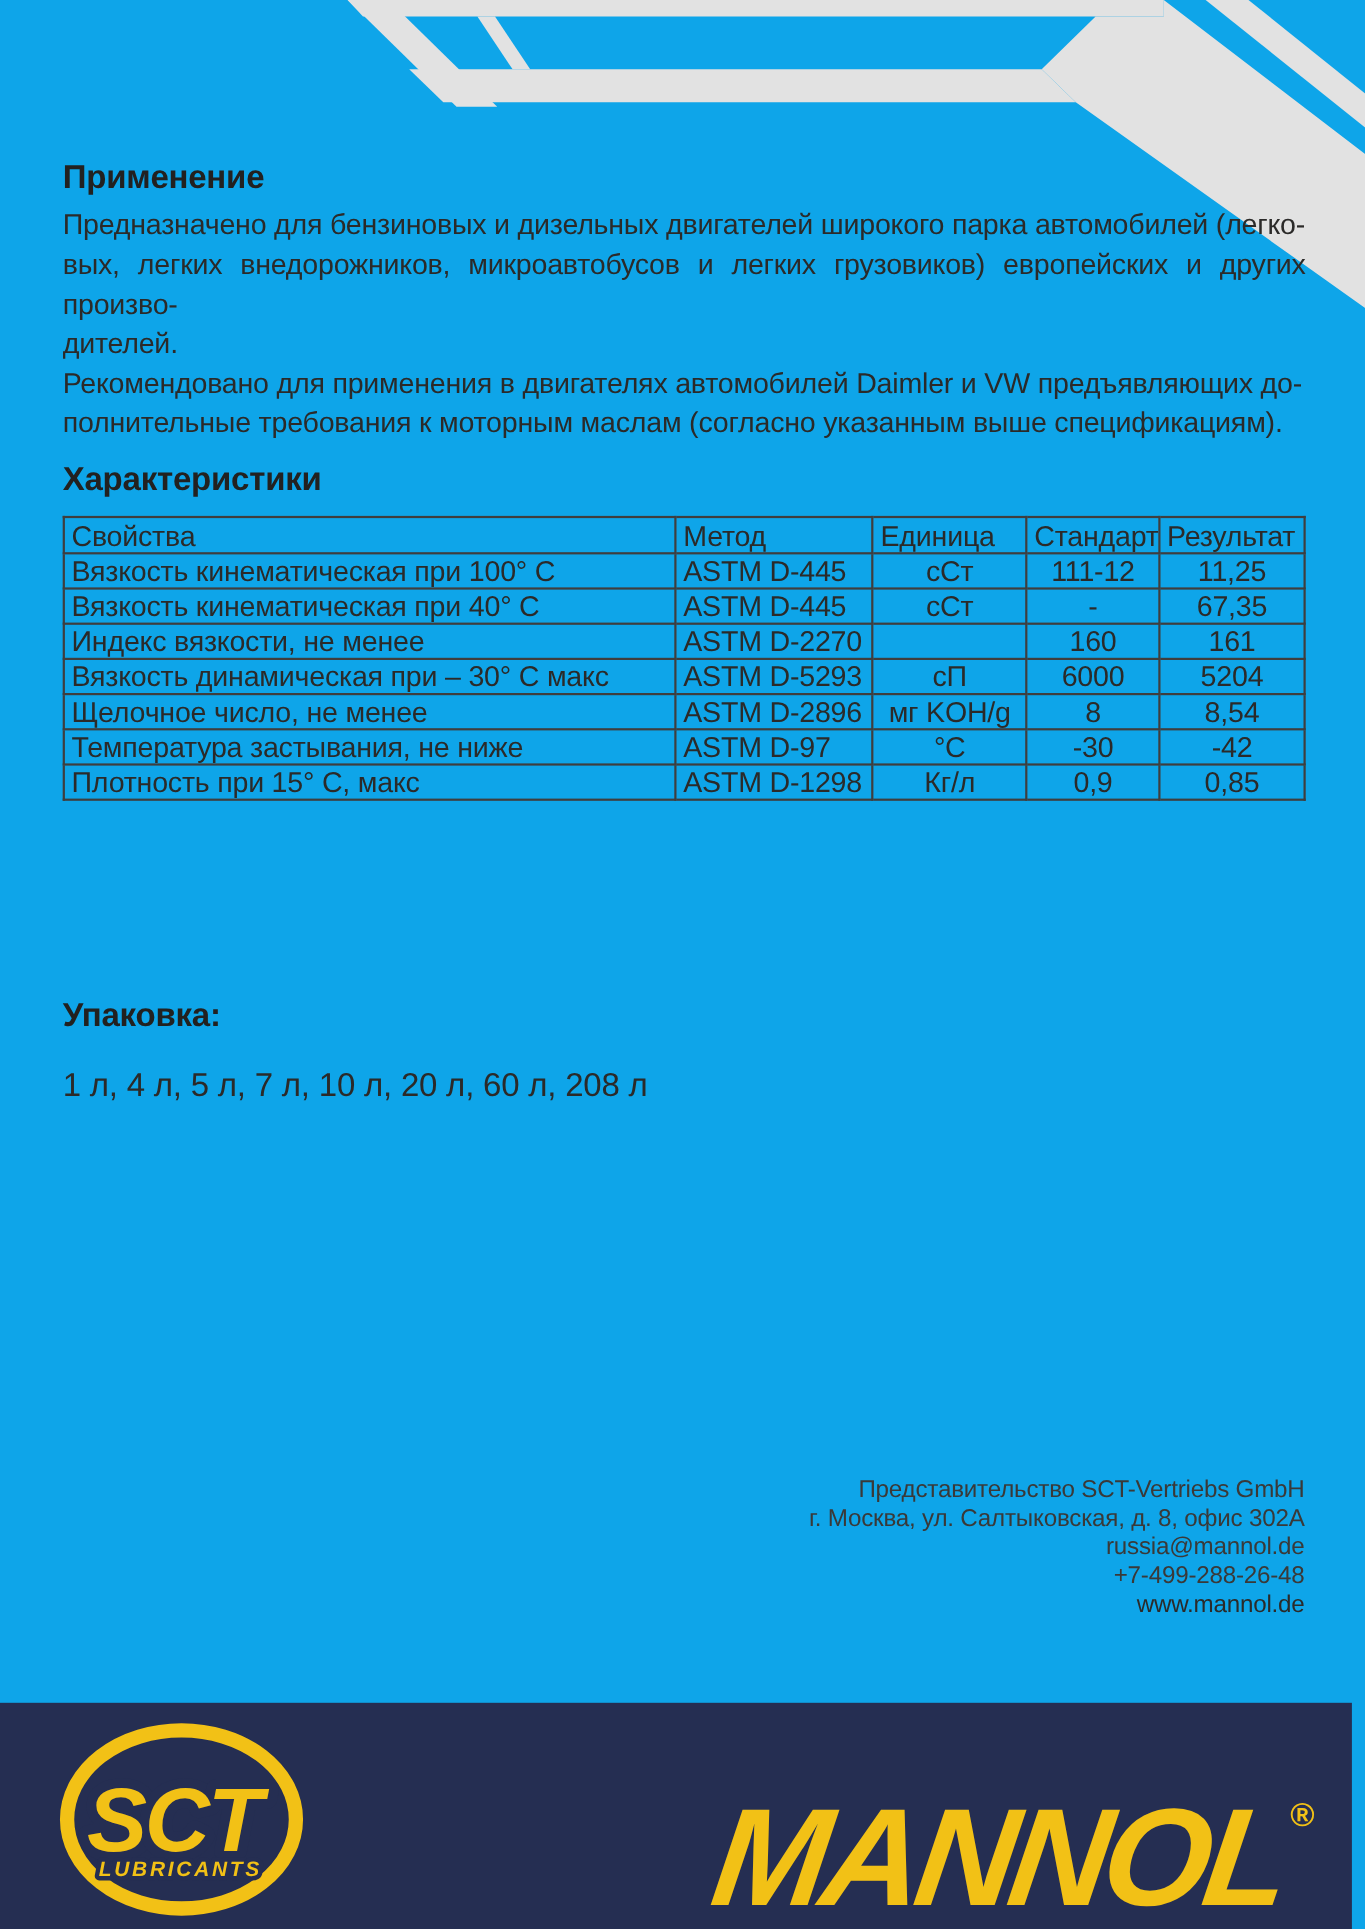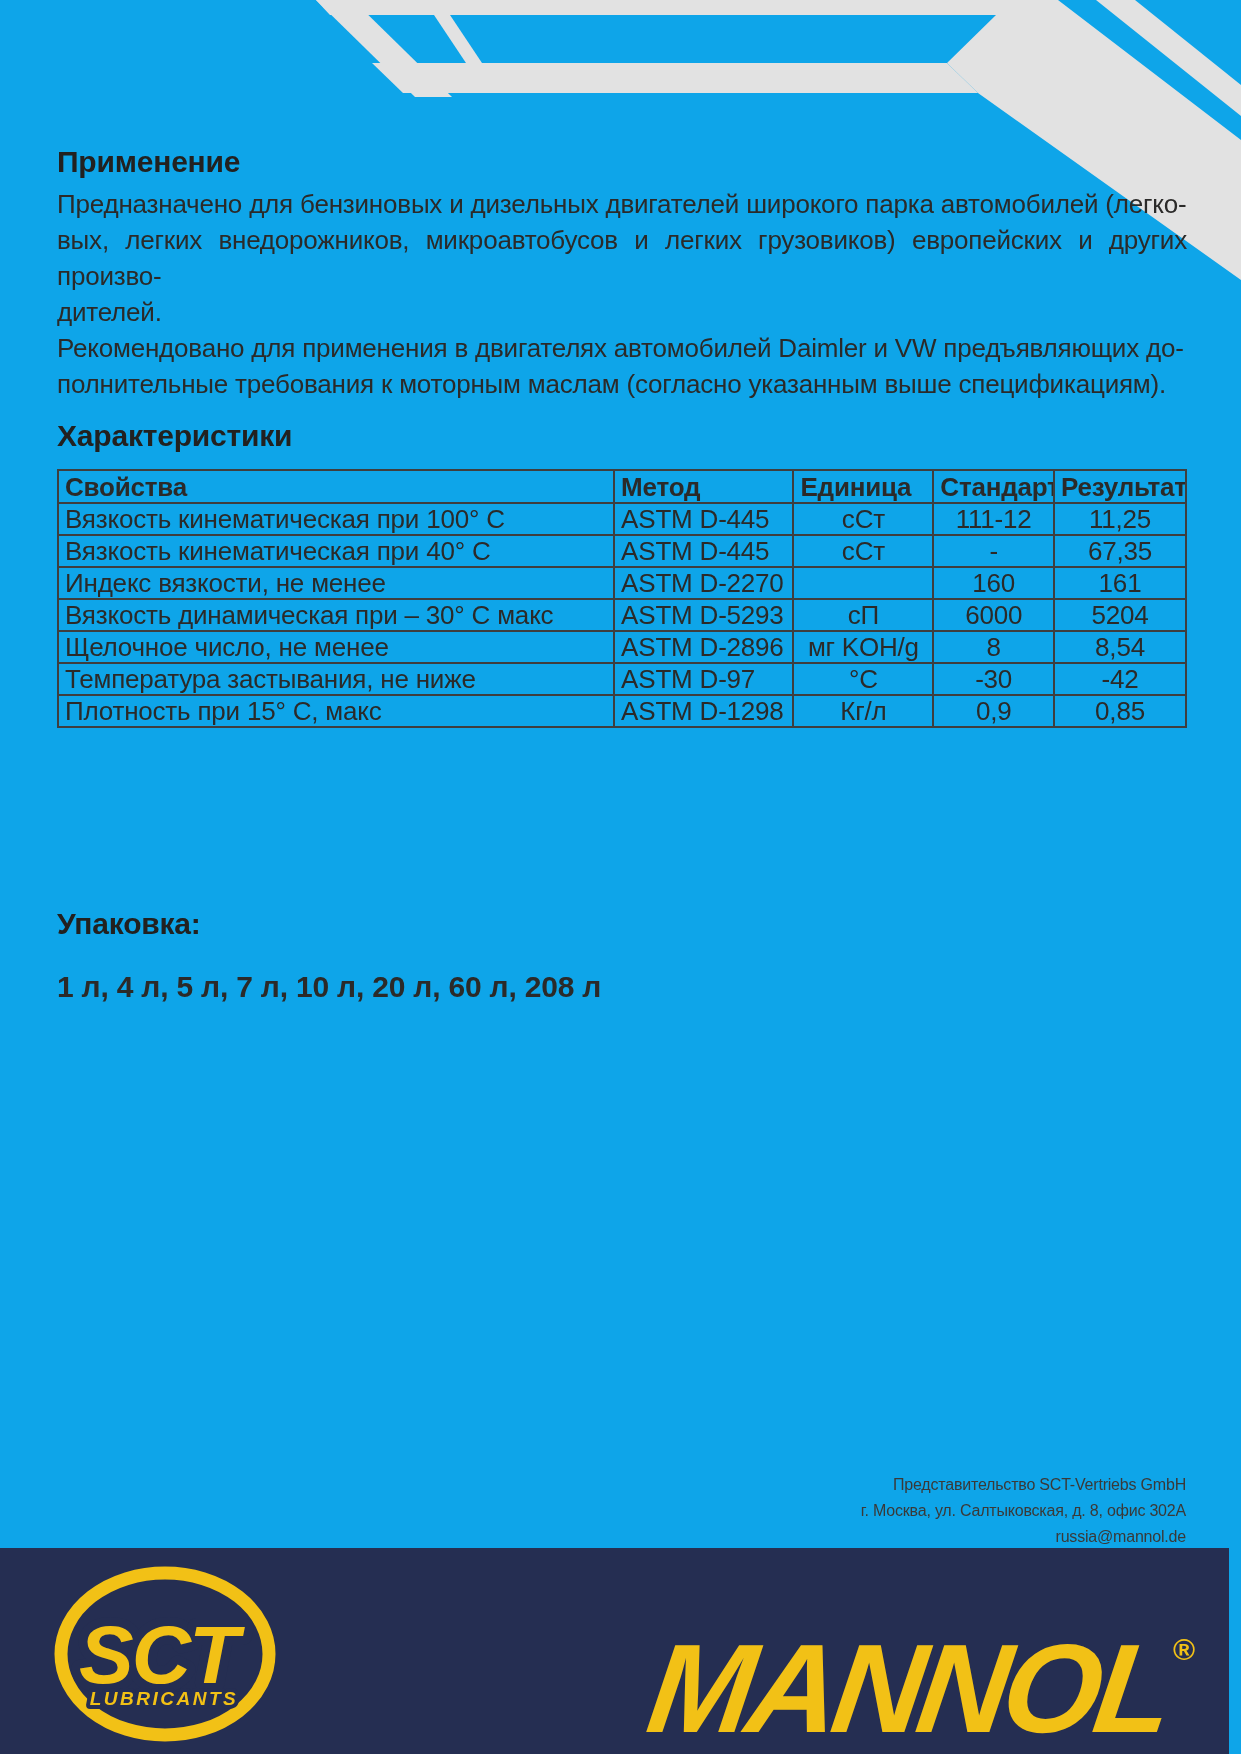--- a/index.html
+++ b/index.html
@@ -39,49 +39,48 @@
     margin:0;
     font-size:26px;
     line-height:36px;
     white-space:pre-line;
     text-align:justify;
   }
   .sizes{
     margin:28px 0 12px 0;
     font-size:30px;
     line-height:34px;
-    font-weight:bold;
   }
 
   .spec-table{
     width:100%;
     margin-top:15px;
     border-collapse:collapse;
     table-layout:fixed;
   }
   .spec-table th,.spec-table td{
     border:2px solid var(--tborder);
     font-size:26px;
     line-height:28px;
     padding:1px 6px;
     font-weight:normal;
     vertical-align:middle;
     overflow:hidden;
   }
-  .spec-table th{text-align:left;height:33px;font-weight:bold;}
+  .spec-table th{text-align:left;height:33px;}
   .spec-table td{height:30px;}
   .col-prop{text-align:left;white-space:pre-line;}
   .col-method{text-align:left;}
   .col-center{text-align:center;}
 
   .contact{
     position:absolute;
-    right:55px;top:1472px;
+    right:55px;top:1341px;
     text-align:right;
-    font-size:16px;
+    font-size:22px;
     line-height:26px;
     color:#3a3938;
   }
   .contact .site{font-weight:normal;color:#2b2a29;}
 
   .band{
     position:absolute;
     left:0;right:12px;top:1548px;height:206px;
     background:var(--navy);
   }

